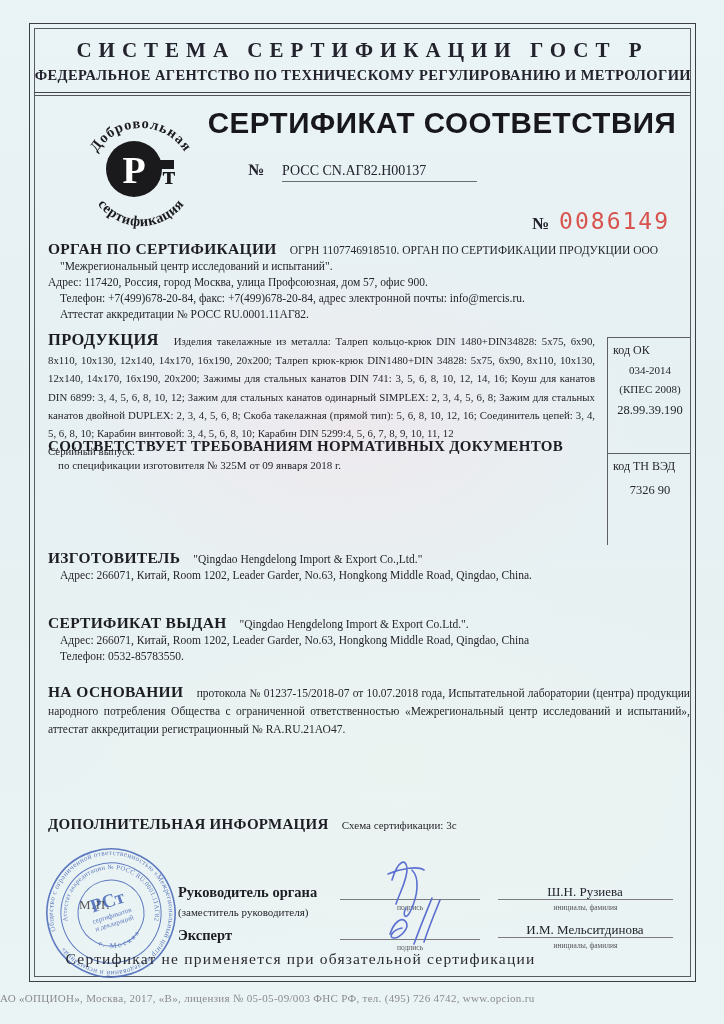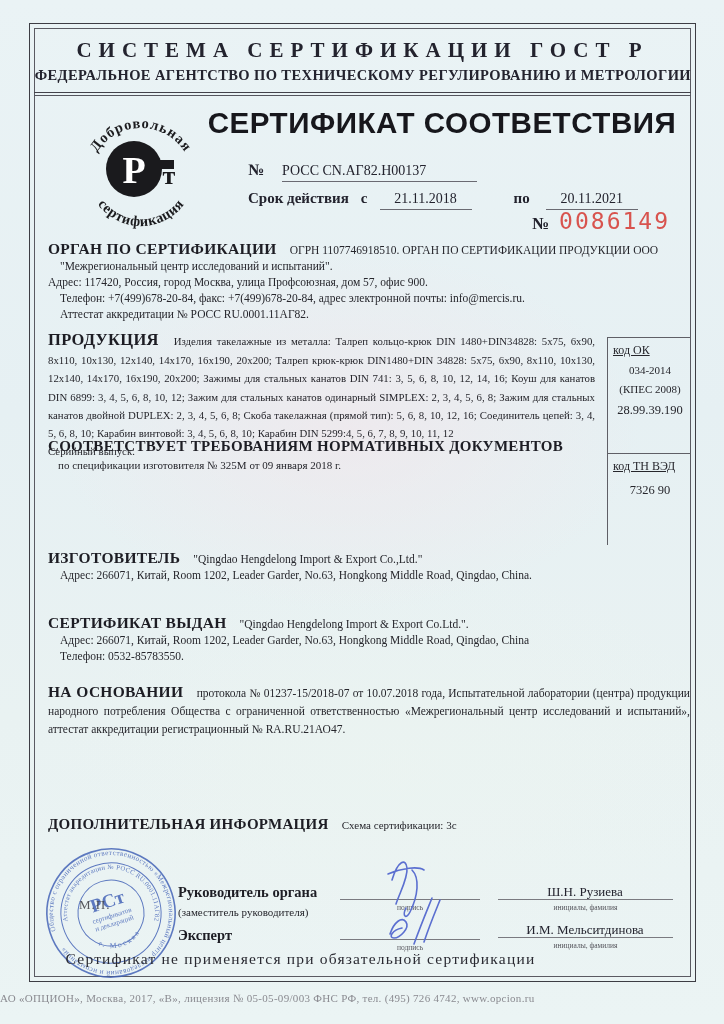--- a/index.html
+++ b/index.html
@@ -27,21 +27,21 @@
   .num-label { font-weight:bold; font-size:16px; color:#23232e; }
   .num-value { font-size:14px; color:#23232e; }
   .u-line { display:inline-block; border-bottom:1px solid #6a6a72; }
   .validity-label { font-weight:bold; font-size:15px; color:#23232e; }
   .form-no { font-family:"DejaVu Sans Mono", monospace; font-size:23px; letter-spacing:2px; }
   .sec-head { font-weight:bold; font-size:15.5px; letter-spacing:0.3px; color:#1d1d24; }
   .sec-head-inline { font-weight:bold; font-size:15.5px; letter-spacing:0.3px; color:#1d1d24; margin-right:9px; }
   .body-txt { font-size:11.5px; color:#26262c; line-height:1.4; }
   .just { text-align:justify; }
   .small-txt { font-size:10.8px; color:#26262c; line-height:1.42; }
-  .code-col-label { font-size:12px; color:#26262c;text-decoration:underline; }
+  .code-col-label { font-size:12px; color:#26262c; }
   .code-col-val { font-size:11px; color:#26262c; text-align:center; }
   .vrule { border-left:1px solid #5f5f66; }
   .hrule { border-top:1px solid #5f5f66; }
   .sig-title { font-weight:bold; font-size:14.5px; color:#1d1d24; }
   .sig-sub { font-size:11px; color:#26262c; }
   .sig-line { border-bottom:1px solid #7a7a80; }
   .sig-caption { font-size:7.5px; color:#55555c; text-align:center; }
   .sig-name { font-size:13px; color:#23232e; }
   .footer-note { left:34px; top:950px; width:533px; text-align:center; font-size:15.5px;
     letter-spacing:1.2px; color:#2a2a32; }
@@ -80,27 +80,20 @@
     <text x="97" y="84" text-anchor="middle" font-size="26" font-weight="bold" fill="#1a1a1d">т</text>
   </svg>
 
   <div class="abs doc-title">СЕРТИФИКАТ СООТВЕТСТВИЯ</div>
 
   <div class="abs" style="left:248px; top:161px;">
     <span class="num-label">№</span>
     <span class="u-line num-value" style="width:195px; margin-left:14px; padding-bottom:2px;">РОСС CN.АГ82.Н00137</span>
   </div>
 
-  <div class="abs" style="left:248px; top:189px;">
-    <span class="validity-label">Срок действия</span>
-    <span class="validity-label" style="margin-left:8px;">с</span>
-    <span class="u-line num-value" style="width:92px; margin-left:8px; text-align:center; padding-bottom:2px;">21.11.2018</span>
-    <span class="validity-label" style="margin-left:38px;">по</span>
-    <span class="u-line num-value" style="width:92px; margin-left:12px; text-align:center; padding-bottom:2px;">20.11.2021</span>
-  </div>
 
   <div class="abs" style="left:532px; top:208px;">
     <span class="num-label" style="font-size:17px;">№</span>
     <span class="form-no" style="color:#d8534e; margin-left:6px;">0086149</span>
   </div>
 
   <div class="abs just" style="left:48px; top:240px; width:642px;">
     <span class="sec-head-inline">ОРГАН ПО СЕРТИФИКАЦИИ</span>
     <span class="body-txt">ОГРН 1107746918510. ОРГАН ПО СЕРТИФИКАЦИИ ПРОДУКЦИИ ООО</span>
     <div class="body-txt" style="margin-left:12px;">"Межрегиональный центр исследований и испытаний".</div>

